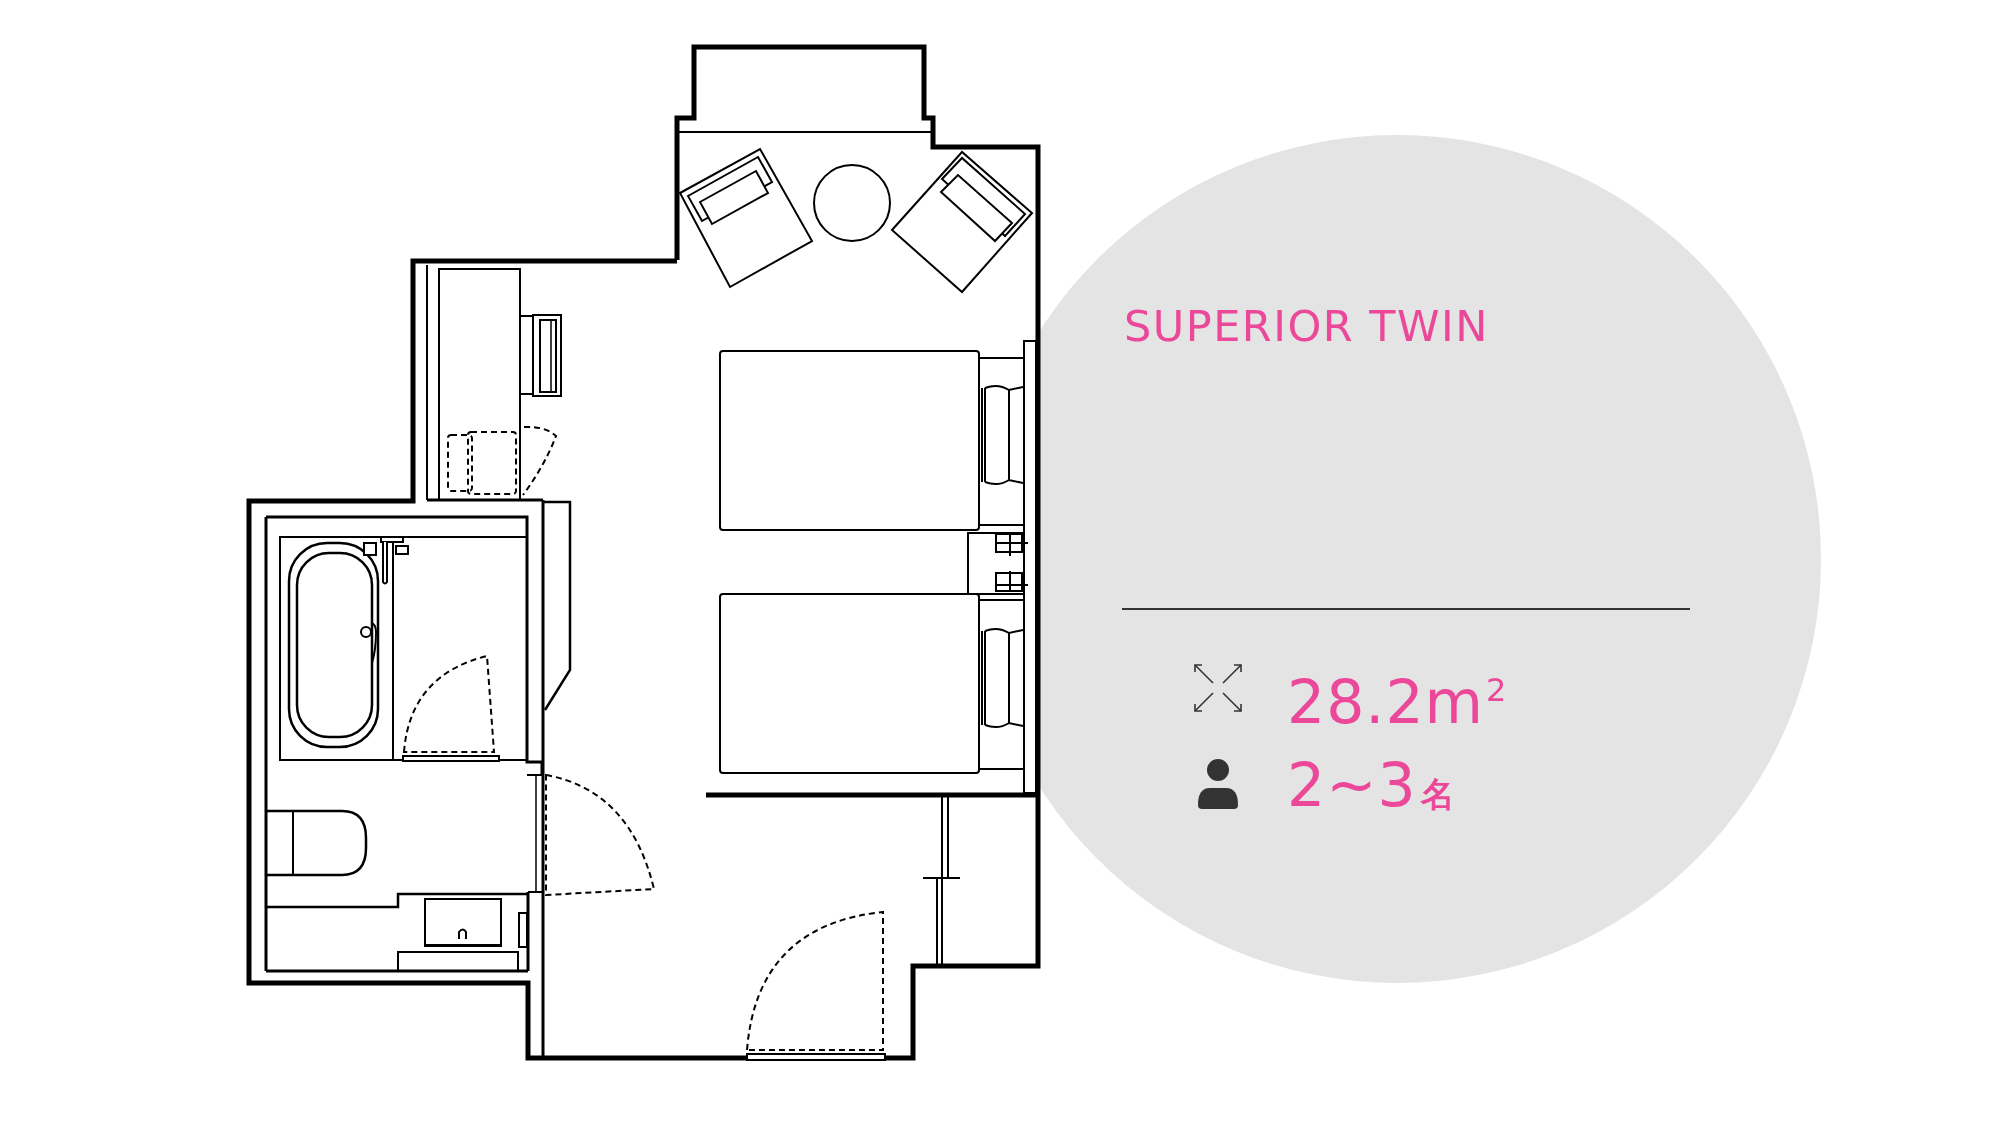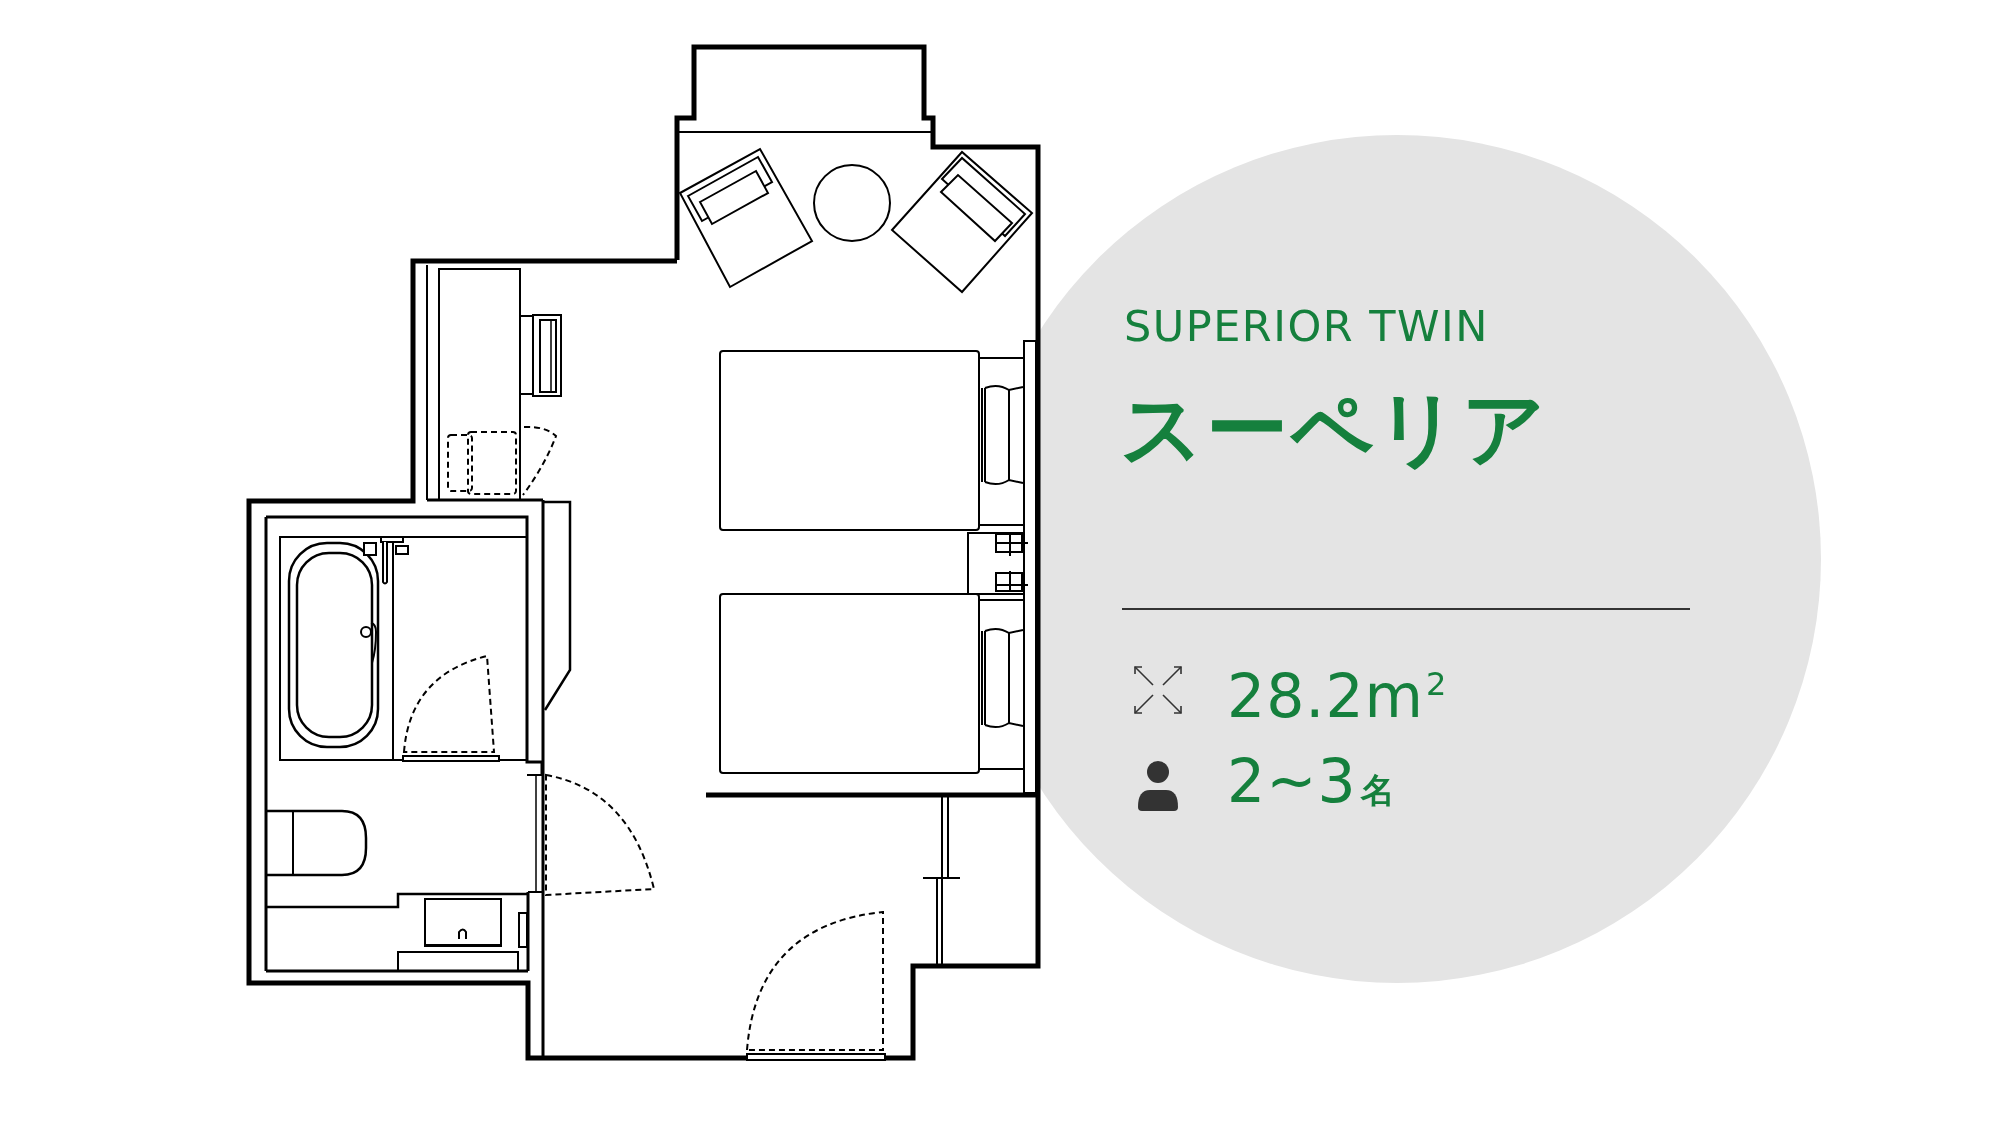--- a/index.html
+++ b/index.html
@@ -1,24 +1,24 @@
 <!DOCTYPE html>
 <html><head>
 <meta charset="utf-8">
 <style>
   html, body { margin: 0; padding: 0; background: #ffffff; }
   body { width: 2000px; height: 1125px; position: relative; overflow: hidden; font-family: "DejaVu Sans", "Liberation Sans", sans-serif; }
   .info-circle { position: absolute; left: 973px; top: 135px; width: 848px; height: 848px; border-radius: 50%; background: #e4e4e4; }
   .floorplan { position: absolute; left: 0; top: 0; width: 2000px; height: 1125px; }
-  .info { position: absolute; left: 0; top: 0; width: 2000px; height: 1125px; color: #15803d; }
+  .info { position: absolute; left: 0; top: 0; width: 2000px; height: 1125px; color: #ec4899; }
   .en-title { position: absolute; left: 1124px; top: 305px; font-size: 43px; letter-spacing: 1.5px; font-family: "DejaVu Sans", sans-serif; font-weight: 400; line-height: 1; white-space: nowrap; }
   .jp-title { position: absolute; left: 1120px; top: 381px; font-size: 82px; line-height: 95px; font-weight: 700; font-family: "DejaVu Sans", sans-serif; letter-spacing: 2px; white-space: nowrap; }
   .jp-title span { display: block; }
   .divider { position: absolute; left: 1122px; top: 608px; width: 568px; height: 2px; background: #333333; }
-  .stat { position: absolute; left: 1130px; height: 60px; display: flex; align-items: center; white-space: nowrap; }
+  .stat { position: absolute; left: 1190px; height: 60px; display: flex; white-space: nowrap; }
   .stat-area { top: 660px; }
   .stat-guests { top: 755px; }
   .stat .icon { width: 56px; height: 56px; display: inline-block; }
   .stat .val { position: absolute; left: 97px; font-size: 60px; line-height: 60px; font-family: "DejaVu Sans", sans-serif; letter-spacing: 1px; }
   .stat .unit-sup { font-size: 32px; vertical-align: 22px; margin-left: 2px; }
   .stat .unit-jp { font-size: 34px; margin-left: 4px; font-weight: 700; }
 </style>
 </head>
 <body>
 
@@ -139,21 +139,20 @@
       <polygon points="892,230 962,152 1032,213 962,292" fill="#fff"></polygon>
       <polygon points="942,179 962,158 1025,214 1005,236"></polygon>
       <polygon points="941,192 958,175 1012,223 995,241" fill="#fff"></polygon>
     </g>
   </g>
 </svg>
 
 <div class="info">
   <div class="en-title">SUPERIOR TWIN</div>
   <div class="jp-title">
-    <span>スーペリア</span>
   </div>
   <div class="divider"></div>
 
   <div class="stat stat-area">
     <span class="icon">
       <svg width="56" height="56" viewBox="0 0 56 56" fill="none" stroke="#333" stroke-width="1.6">
         <line x1="5" y1="5" x2="23" y2="23"></line>
           <polyline points="5,12 5,5 12,5"></polyline>
         <line x1="51" y1="5" x2="33" y2="23"></line>
           <polyline points="44,5 51,5 51,12"></polyline>

